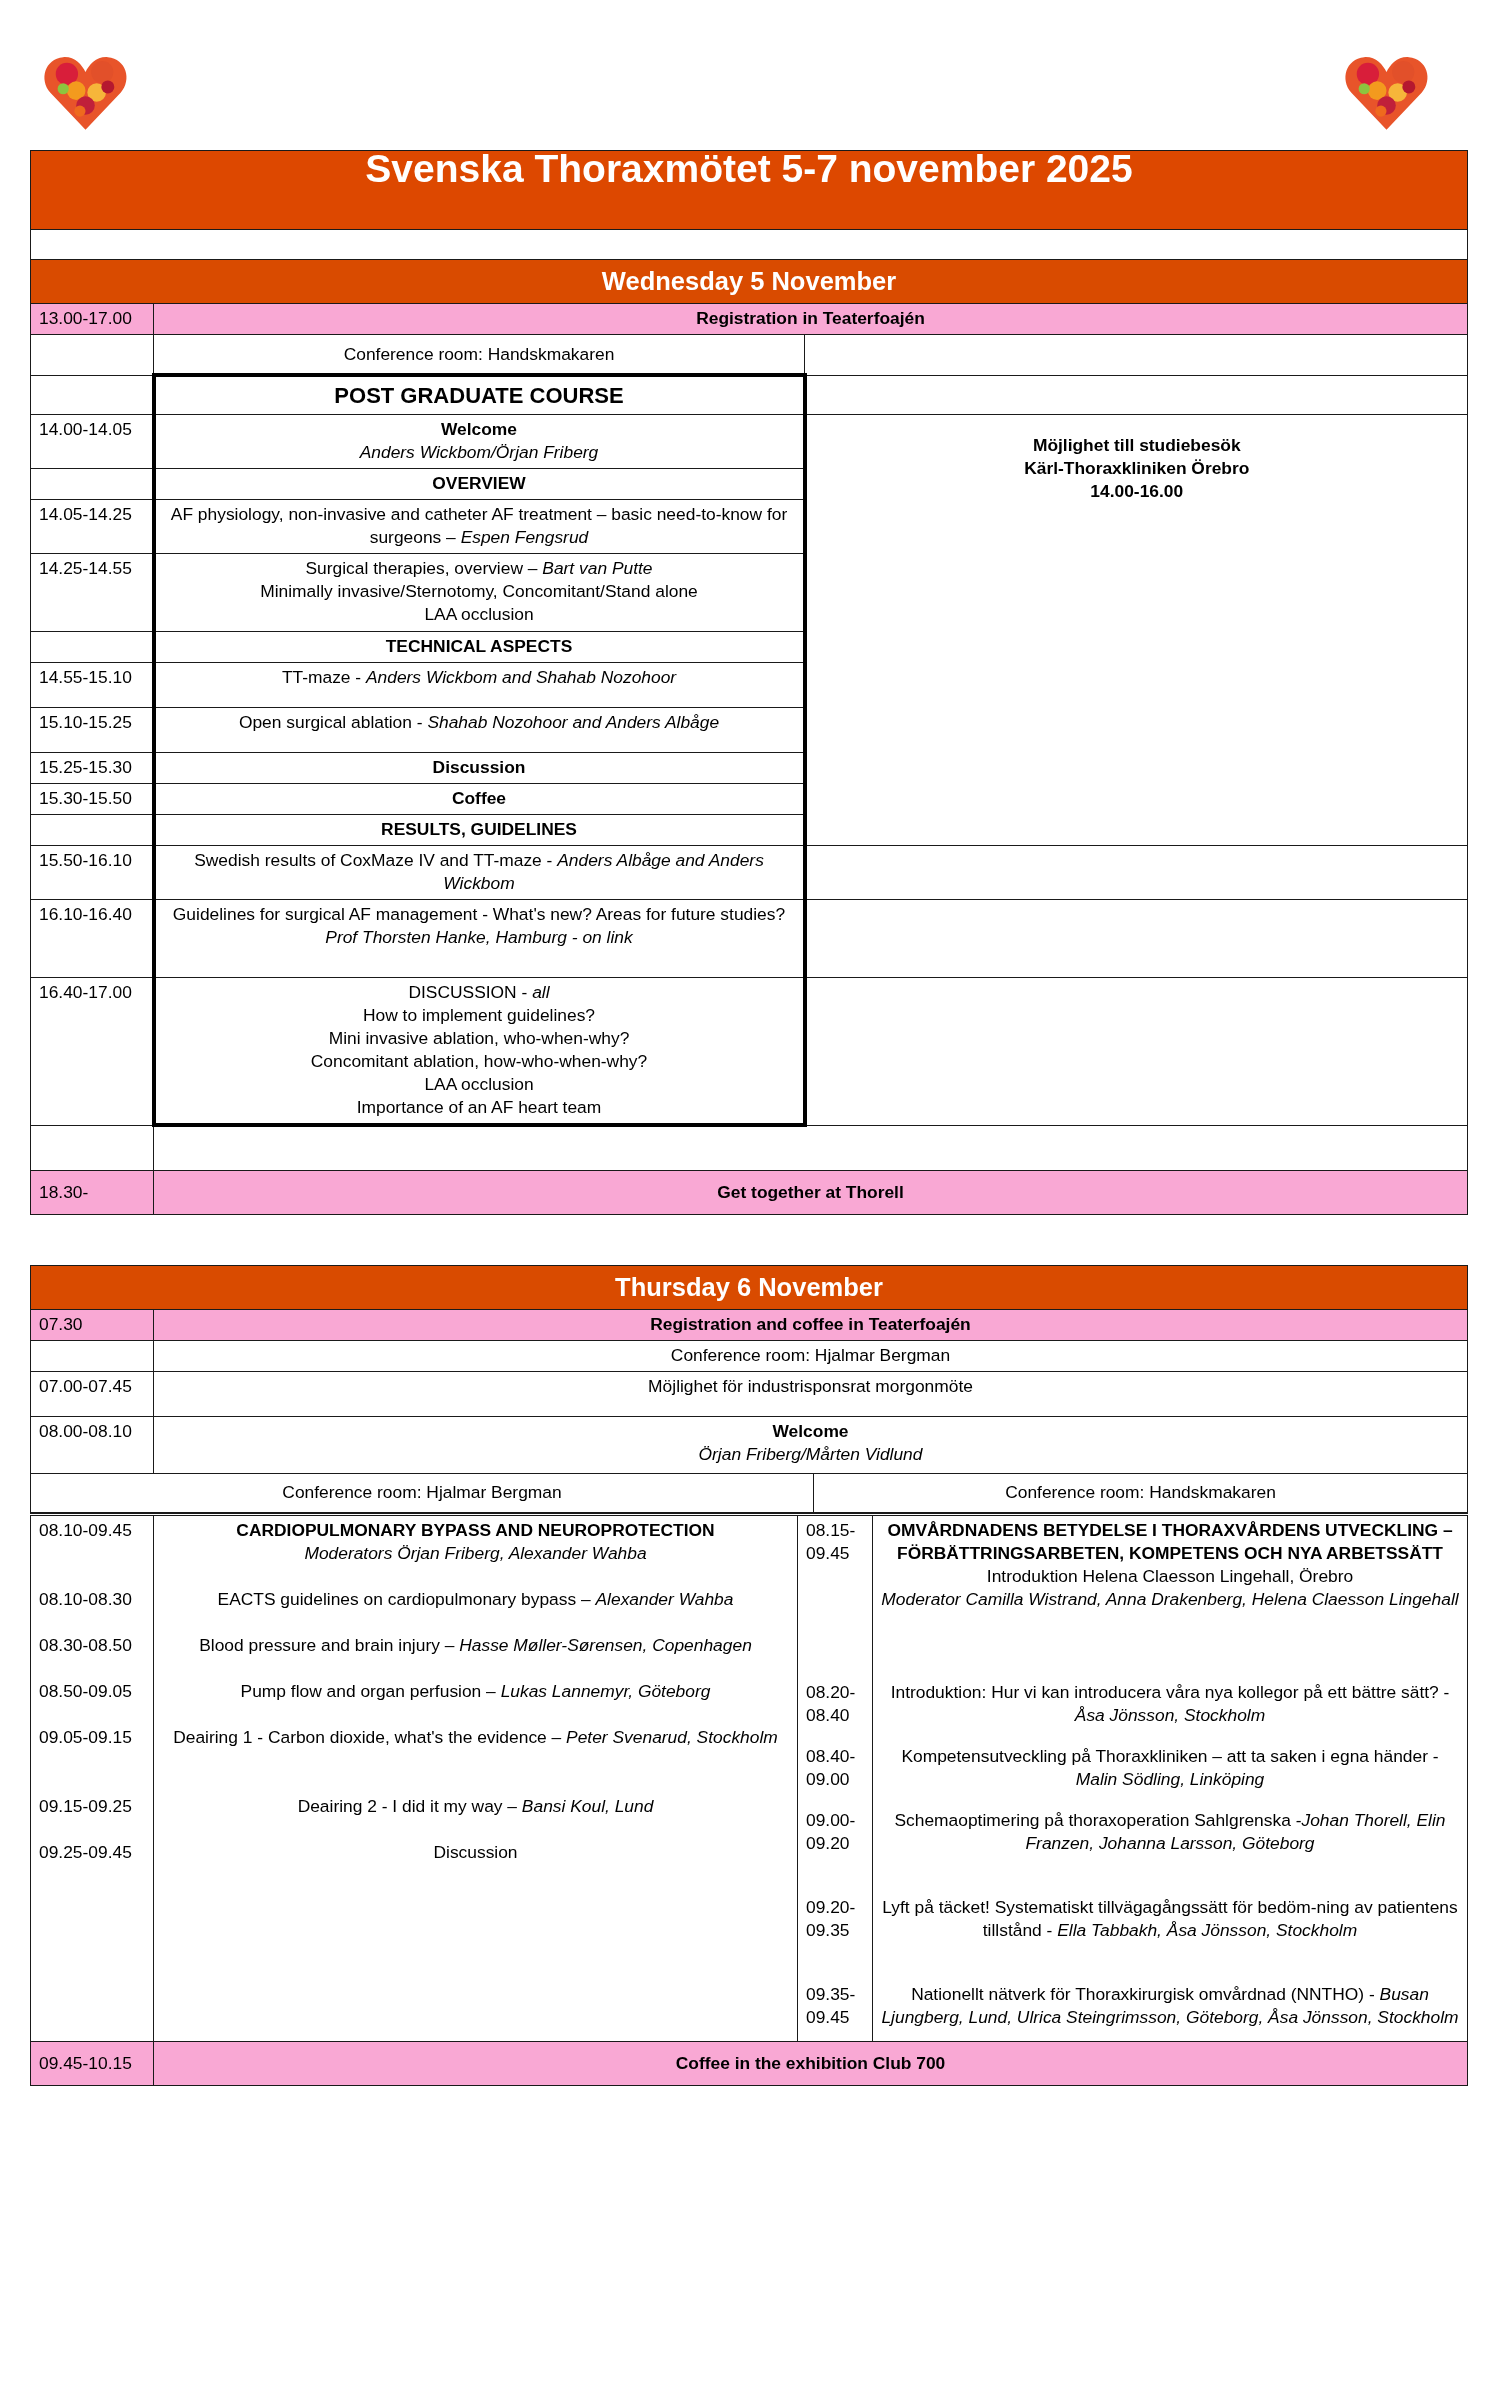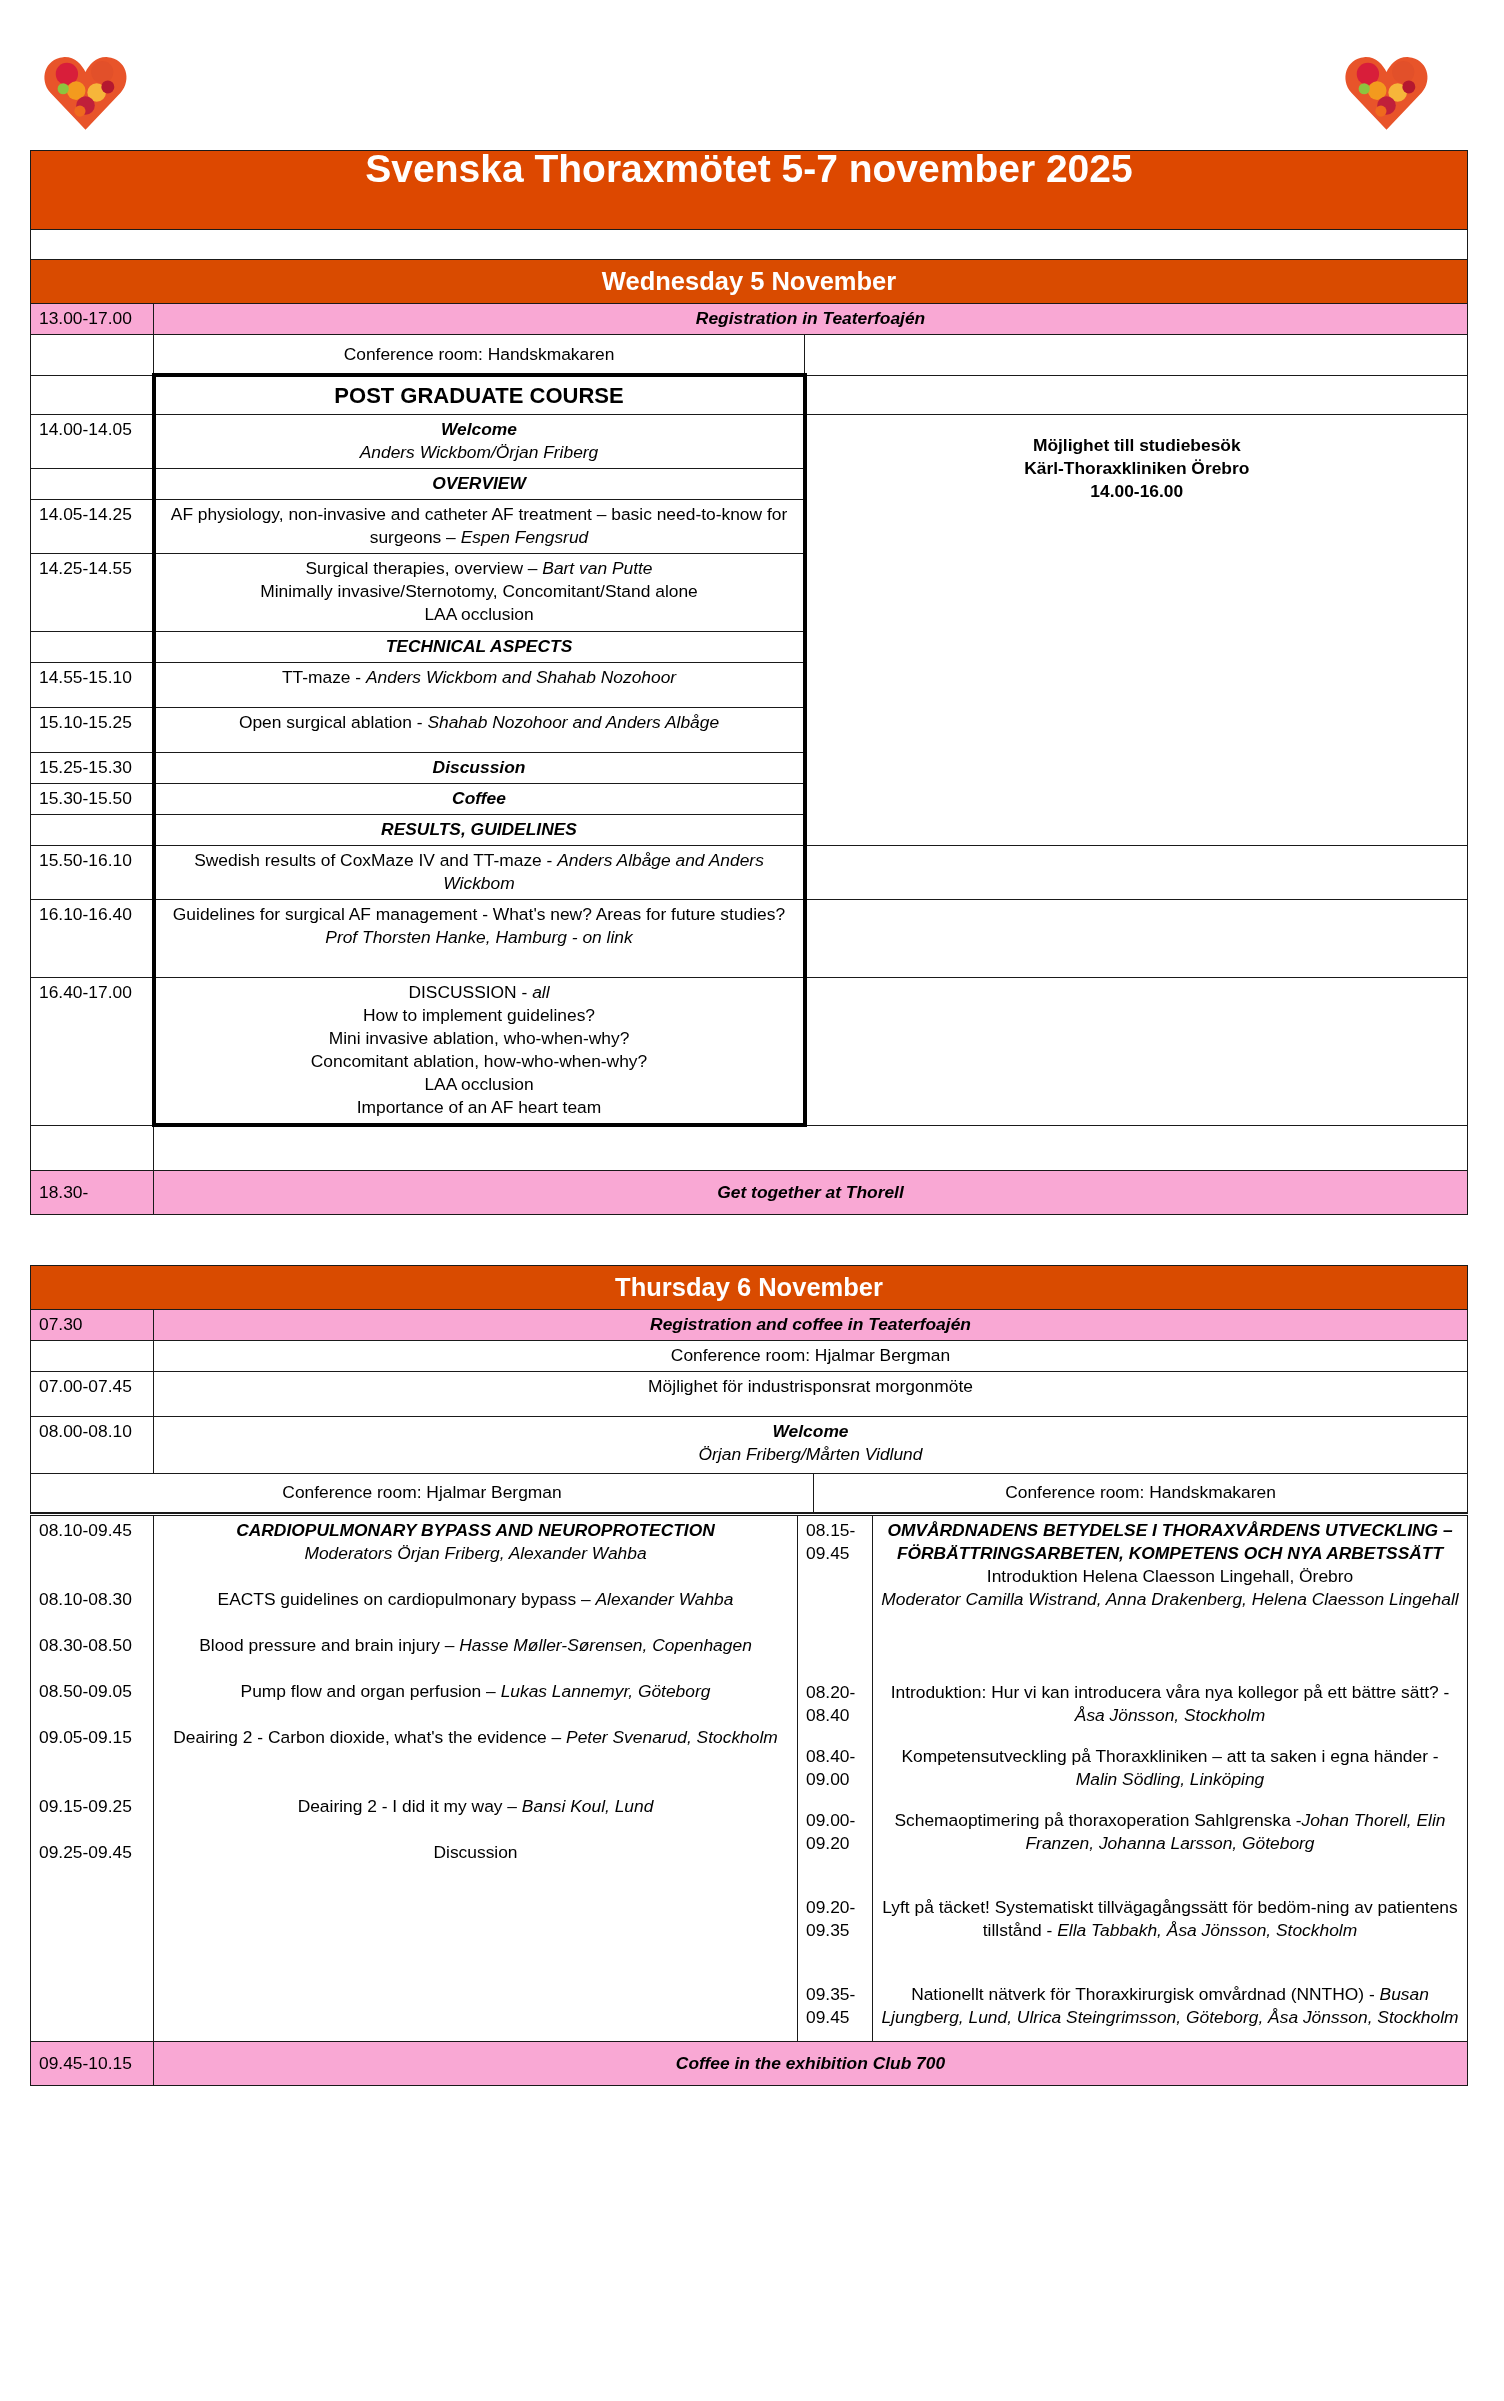--- a/index.html
+++ b/index.html
@@ -7,21 +7,21 @@
   .heart { position:absolute; top:46px; width:93px; height:93px; }
   .heart-l { left:39px; }
   .heart-r { left:1340px; }
   .page { position:absolute; left:30px; width:1437px; }
   table { border-collapse:collapse; width:1437px; table-layout:fixed; }
   td { border:1.2px solid #1a1a1a; padding:3.5px 5.8px; font-size:17.4px; line-height:23px; vertical-align:top; text-align:center; }
   td.time { text-align:left; padding-left:8px; }
   .title-bar { background:#DD4800; color:#fff; font-weight:bold; font-size:39px; height:69px; vertical-align:top; padding-top:5.8px; }
   .day-bar { background:#D94B00; color:#fff; font-weight:bold; font-size:25.5px; height:38px; vertical-align:middle; padding:2.3px; }
   .salmon td { background:#f9a8d4; vertical-align:middle; }
-  .bold { font-weight:bold;font-style:italic; }
+  .bold { font-weight:bold; }
   .it { font-style:italic; }
   .pg-big { font-size:22px; font-weight:bold; }
   .thick-l { border-left:4px solid #000 !important; }
   .thick-r { border-right:4px solid #000 !important; }
   .thick-t { border-top:4px solid #000 !important; }
   .thick-b { border-bottom:4px solid #000 !important; }
   .right-info { font-weight:bold; vertical-align:top; padding-top:19px; }
   .line { display:block; }
 </style>
 </head>
@@ -227,21 +227,21 @@
       <div>09.25-09.45</div>
     </td>
     <td>
       <div style="height:69px;">
         <span class="line bold">CARDIOPULMONARY BYPASS AND NEUROPROTECTION</span>
         <span class="line it">Moderators Örjan Friberg, Alexander Wahba</span>
       </div>
       <div style="height:46px;"><span>EACTS guidelines on cardiopulmonary bypass – </span><span class="it">Alexander Wahba</span></div>
       <div style="height:46px;"><span>Blood pressure and brain injury – </span><span class="it">Hasse Møller-Sørensen, Copenhagen</span></div>
       <div style="height:46px;"><span>Pump flow and organ perfusion – </span><span class="it">Lukas Lannemyr, Göteborg</span></div>
-      <div style="height:69px;"><span>Deairing 2 - Carbon dioxide, what's the evidence – </span><span class="it">Peter Svenarud, Stockholm</span></div>
+      <div style="height:69px;"><span>Deairing 1 - Carbon dioxide, what's the evidence – </span><span class="it">Peter Svenarud, Stockholm</span></div>
       <div style="height:46px;"><span>Deairing 2 - I did it my way – </span><span class="it">Bansi Koul, Lund</span></div>
       <div>Discussion</div>
     </td>
     <td class="time">
       <div style="height:162px;">08.15-09.45</div>
       <div style="height:64px;">08.20-08.40</div>
       <div style="height:64px;">08.40-09.00</div>
       <div style="height:87px;">09.00-09.20</div>
       <div style="height:87px;">09.20-09.35</div>
       <div>09.35-09.45</div>

